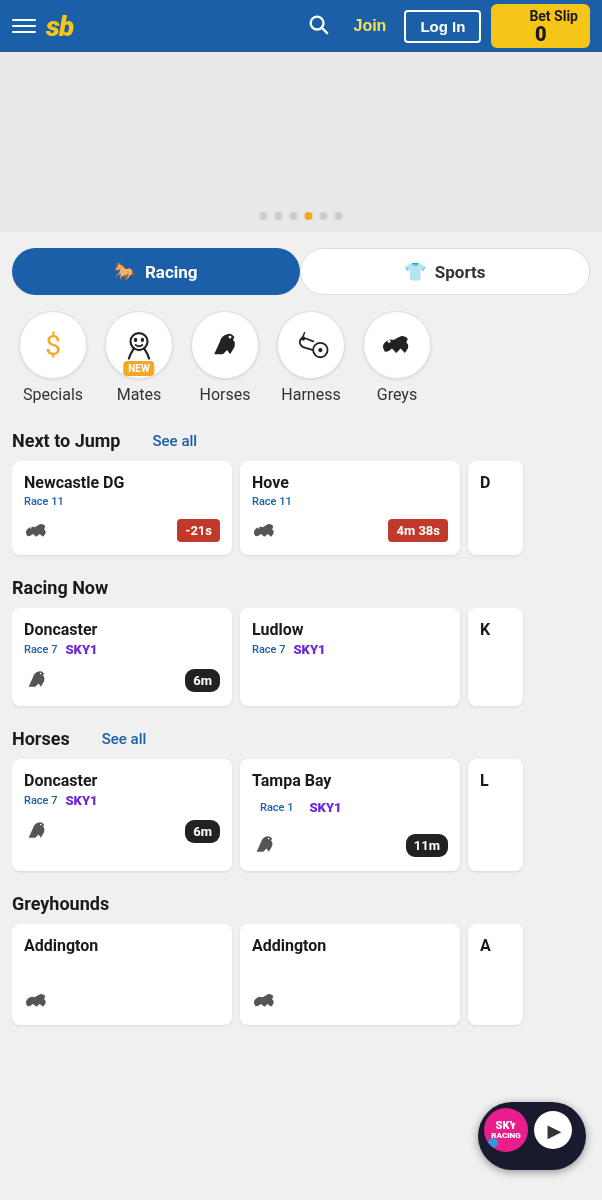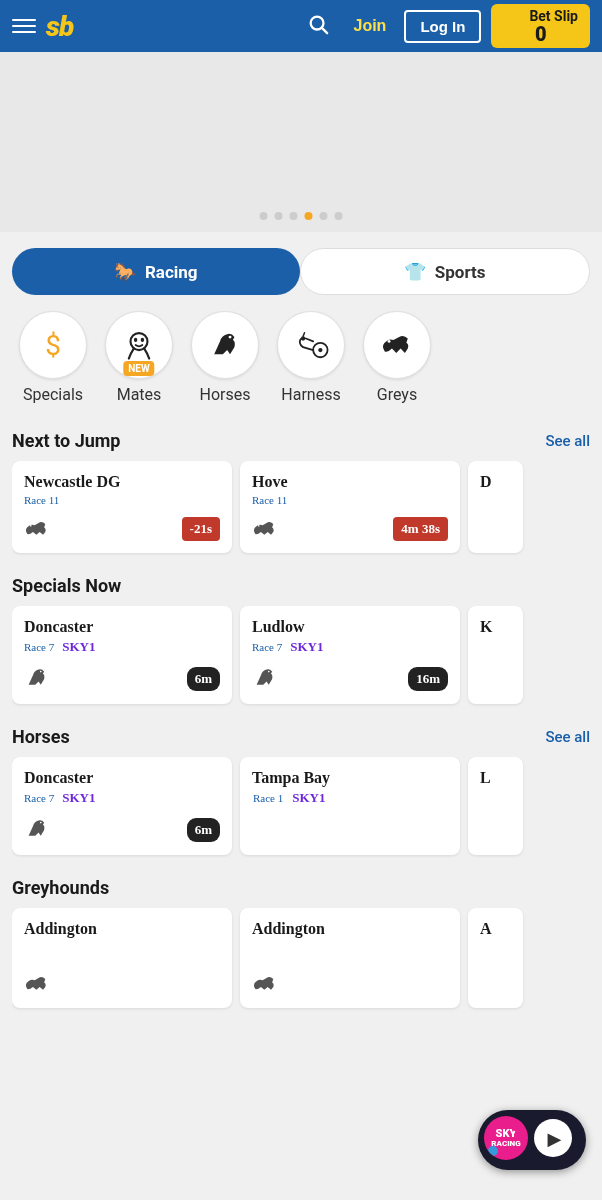--- a/index.html
+++ b/index.html
@@ -211,24 +211,25 @@
       font-weight: 400;
     }
 
     
     .section {
       padding: 0 12px;
       margin-bottom: 4px;
     }
     .section-header {
       display: flex;
-      justify-content: space-between;
+      justify-content: flex-start;
       align-items: center;
       margin-bottom: 10px;
       margin-top: 10px;
+      gap: 32px;
     }
     .section-title {
       font-size: 18px;
       font-weight: 700;
       color: #1a1a1a;
     }
     .see-all {
       color: #1a5fa8;
       font-size: 15px;
       font-weight: 500;
@@ -244,21 +245,20 @@
       padding-bottom: 12px;
     }
     .cards-row::-webkit-scrollbar { display: none; }
     .race-card {
       background: white;
       border-radius: 8px;
       padding: 12px;
       min-width: 220px;
       flex-shrink: 0;
       box-shadow: 0 1px 3px rgba(0,0,0,0.1);
-      font-family: Liberation Serif, serif;
     }
     .race-venue {
       font-size: 16px;
       font-weight: 700;
       color: #1a1a1a;
       margin-bottom: 3px;
     }
     .race-number {
       font-size: 11px;
       color: #1a5fa8;
@@ -299,21 +299,21 @@
     
     .sky-racing-btn {
       position: fixed;
       bottom: 30px;
       right: 16px;
       background: #1a1a2e;
       border-radius: 50px;
       display: flex;
       align-items: center;
       gap: 6px;
-      padding: 6px 14px 10px 6px;
+      padding: 6px 14px 18px 6px;
       cursor: pointer;
       box-shadow: 0 2px 8px rgba(0,0,0,0.4);
       z-index: 100;
     }
     .sky-logo {
       width: 44px;
       height: 44px;
       border-radius: 50%;
       background: #e91e8c;
       display: flex;
@@ -489,21 +489,21 @@
         </div>
       </div>
       <div class="race-card" style="min-width:55px;max-width:55px;overflow:hidden;">
         <div class="race-venue">D</div>
       </div>
     </div>
   </div>
 
   <div class="section">
     <div class="section-header">
-      <span class="section-title">Specials Now</span>
+      <span class="section-title">Racing Now</span>
     </div>
     <div class="cards-row">
       <div class="race-card">
         <div class="race-venue">Doncaster</div>
         <div style="display:flex;align-items:center;gap:8px;margin-bottom:10px;">
           <div class="race-number" style="margin:0;">Race 7</div>
           <span class="sky-badge">SKY1</span>
         </div>
         <div class="race-footer">
           <span class="race-icon">
@@ -514,29 +514,20 @@
           </span>
           <span class="time-badge dark">6m</span>
         </div>
       </div>
       <div class="race-card">
         <div class="race-venue">Ludlow</div>
         <div style="display:flex;align-items:center;gap:8px;margin-bottom:10px;">
           <div class="race-number" style="margin:0;">Race 7</div>
           <span class="sky-badge">SKY1</span>
         </div>
-        <div class="race-footer">
-          <span class="race-icon">
-            <svg width="28" height="22" viewBox="0 0 50 40" fill="#555">
-              <path d="M8 36 L16 18 Q18 10 26 8 Q32 6 36 12 L38 8 L34 16 Q38 18 36 26 L30 36 L26 30 L20 36 Z"></path>
-              <circle cx="30" cy="12" r="1.5" fill="white"></circle>
-            </svg>
-          </span>
-          <span class="time-badge dark">16m</span>
-        </div>
       </div>
       <div class="race-card" style="min-width:55px;max-width:55px;overflow:hidden;">
         <div class="race-venue">K</div>
       </div>
     </div>
   </div>
 
   <div class="section">
     <div class="section-header">
       <span class="section-title">Horses</span>
@@ -555,22 +546,31 @@
               <path d="M8 36 L16 18 Q18 10 26 8 Q32 6 36 12 L38 8 L34 16 Q38 18 36 26 L30 36 L26 30 L20 36 Z"></path>
               <circle cx="30" cy="12" r="1.5" fill="white"></circle>
             </svg>
           </span>
           <span class="time-badge dark">6m</span>
         </div>
       </div>
       <div class="race-card">
         <div class="race-venue">Tampa Bay</div>
         <div style="display:flex;align-items:center;gap:8px;margin-bottom:10px;">
-          <div class="race-number" style="margin:1px;text-align:right;">Race 1</div>
+          <div class="race-number" style="margin:8px;text-align:right;">Race 1</div>
           <span class="sky-badge">SKY1</span>
+        </div>
+        <div class="race-footer">
+          <span class="race-icon">
+            <svg width="28" height="22" viewBox="0 0 50 40" fill="#555">
+              <path d="M8 36 L16 18 Q18 10 26 8 Q32 6 36 12 L38 8 L34 16 Q38 18 36 26 L30 36 L26 30 L20 36 Z"></path>
+              <circle cx="30" cy="12" r="1.5" fill="white"></circle>
+            </svg>
+          </span>
+          <span class="time-badge dark">11m</span>
         </div>
       </div>
       <div class="race-card" style="min-width:55px;max-width:55px;overflow:hidden;">
         <div class="race-venue">L</div>
       </div>
     </div>
   </div>
 
   <div class="section greyhounds-section">
     <div class="section-header">

